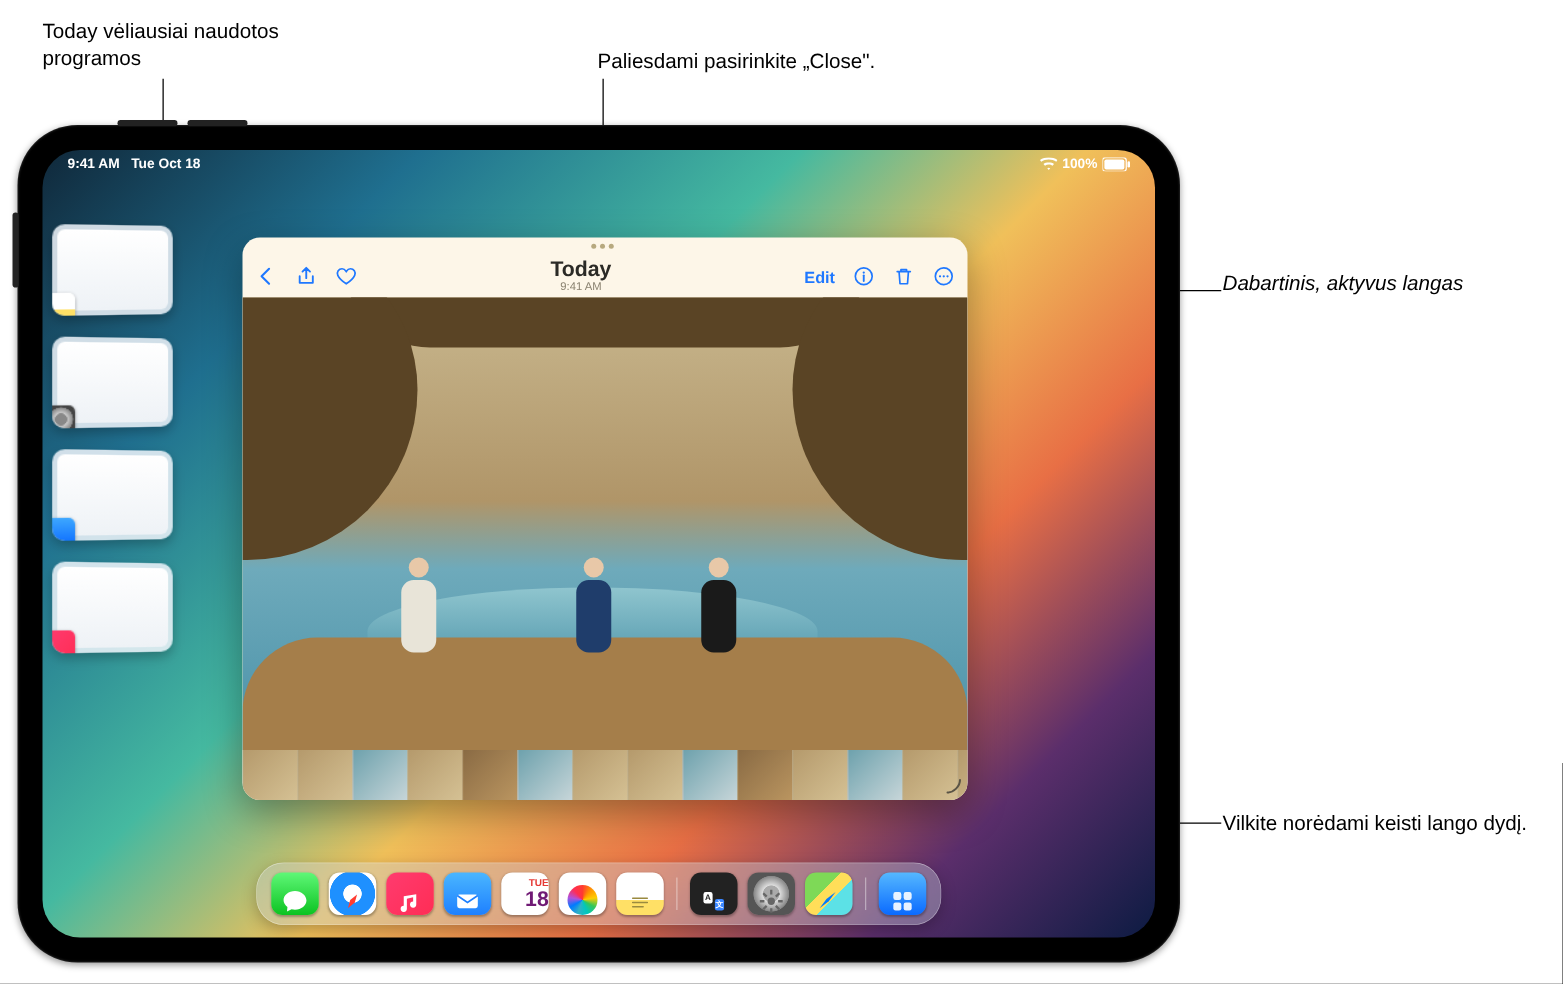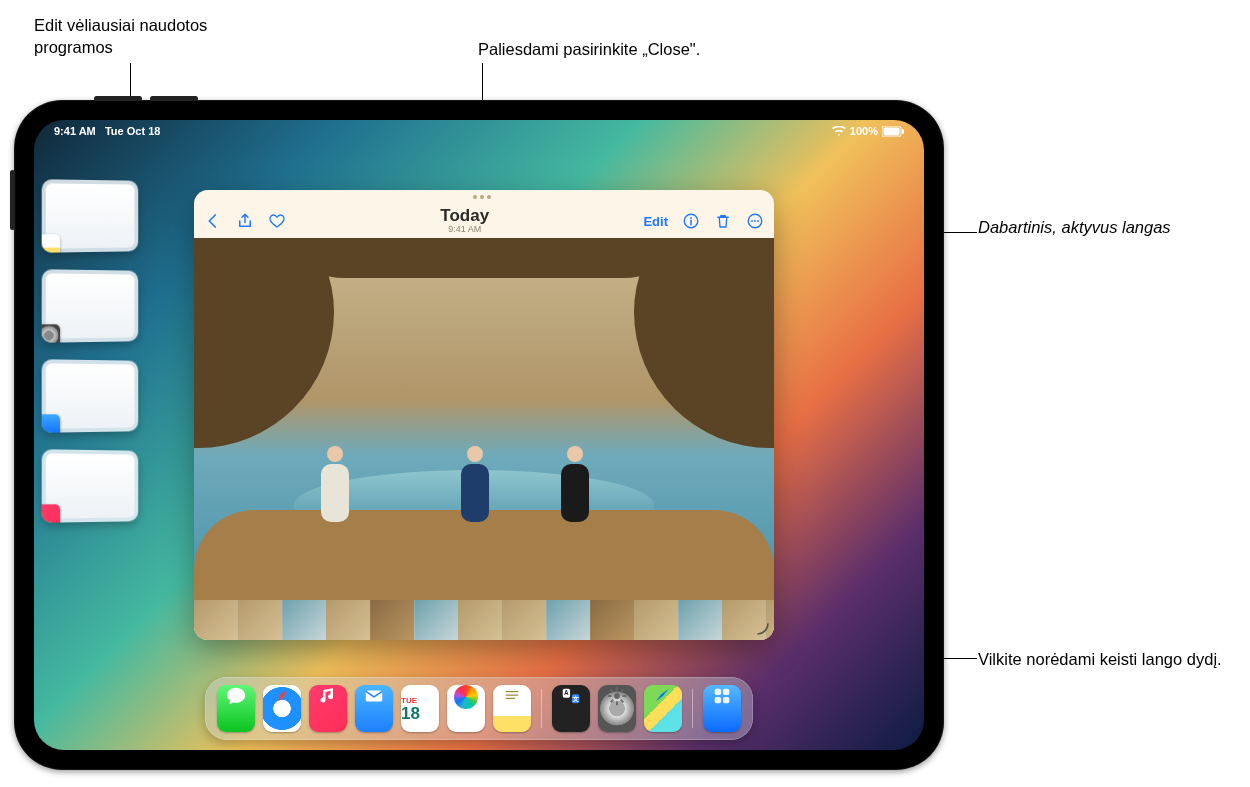--- a/index.html
+++ b/index.html
@@ -192,31 +192,31 @@
     bottom:10px;
     background: rgba(200,210,220,.38);
     backdrop-filter: blur(10px);
     border-radius:22px;
     padding:8px 12px;
     display:flex;
     gap:8px;
     box-shadow: 0 4px 12px rgba(0,0,0,.25), inset 0 0 0 .5px rgba(255,255,255,.4);
   }
   .dock-icon {
-    width:38px;height:47px;border-radius:9px;
-    display:flex;align-items:flex-start;justify-content:center;
+    width:38px;height:34px;border-radius:9px;
+    display:flex;align-items:flex-end;justify-content:center;
     font-size:18px;font-weight:700;color:#fff;
     box-shadow:0 1px 2px rgba(0,0,0,.3);
   }
   .d-messages{background:linear-gradient(#5ff777,#0bc321);}
   .d-safari{background:radial-gradient(circle,#fff 28%,#1e90ff 30%,#1e90ff 70%,#fff 72%);}
   .d-music{background:linear-gradient(135deg,#ff3b6f,#ff2d55);}
   .d-mail{background:linear-gradient(#4ab6ff,#1e80ff);}
   .d-calendar{background:#fff;color:#e53935;flex-direction:column;font-size:8px;}
-  .d-calendar .num{font-size:17px;color:#0f766e;line-height:1;}
+  .d-calendar .num{font-size:17px;color:#701a75;line-height:1;}
   .d-photos{background:#fff;}
   .d-photos .flower{width:24px;height:24px;border-radius:50%;background:conic-gradient(#ff3b30,#ff9500,#ffcc00,#34c759,#00c7be,#30b0c7,#007aff,#af52de,#ff2d55,#ff3b30);}
   .d-notes{background:linear-gradient(#fff 65%,#ffe066 65%);}
   .d-translate{background:#222;}
   .d-settings{background:radial-gradient(circle,#aaa 25%,#ddd 27%,#888 55%,#555 57%);}
   .d-maps{background:linear-gradient(135deg,#7ed957 40%,#ffde59 40% 60%,#5ce1e6 60%);}
   .d-files{background:linear-gradient(#55b8ff,#0a6aff);}
   .dock-sep{width:1px;background:rgba(255,255,255,.4);margin:4px 2px;}
 
   
@@ -227,21 +227,21 @@
     line-height:1.35;
   }
   .leader {
     position:absolute;
     background:#000;
   }
 </style>
 </head>
 <body>
 
-<div class="callout" style="left:34px;top:14px;max-width:230px;">Edit vėliausiai naudotos programos</div>
+<div class="callout" style="left:34px;top:14px;max-width:230px;">Today vėliausiai naudotos programos</div>
 <div class="leader" style="left:130px;top:63px;width:1px;height:115px;"></div>
 
 <div class="callout" style="left:478px;top:38px;">Paliesdami pasirinkite „Close".</div>
 <div class="leader" style="left:482px;top:63px;width:1px;height:135px;"></div>
 
 <div class="callout" style="left:978px;top:216px;max-width:260px;font-style:italic;">Dabartinis, aktyvus langas</div>
 <div class="leader" style="left:782px;top:232px;width:195px;height:1px;"></div>
 
 <div class="callout" style="left:978px;top:648px;max-width:260px;">Vilkite norėdami keisti lango dydį.</div>
 <div class="leader" style="left:782px;top:658px;width:195px;height:1px;"></div>

